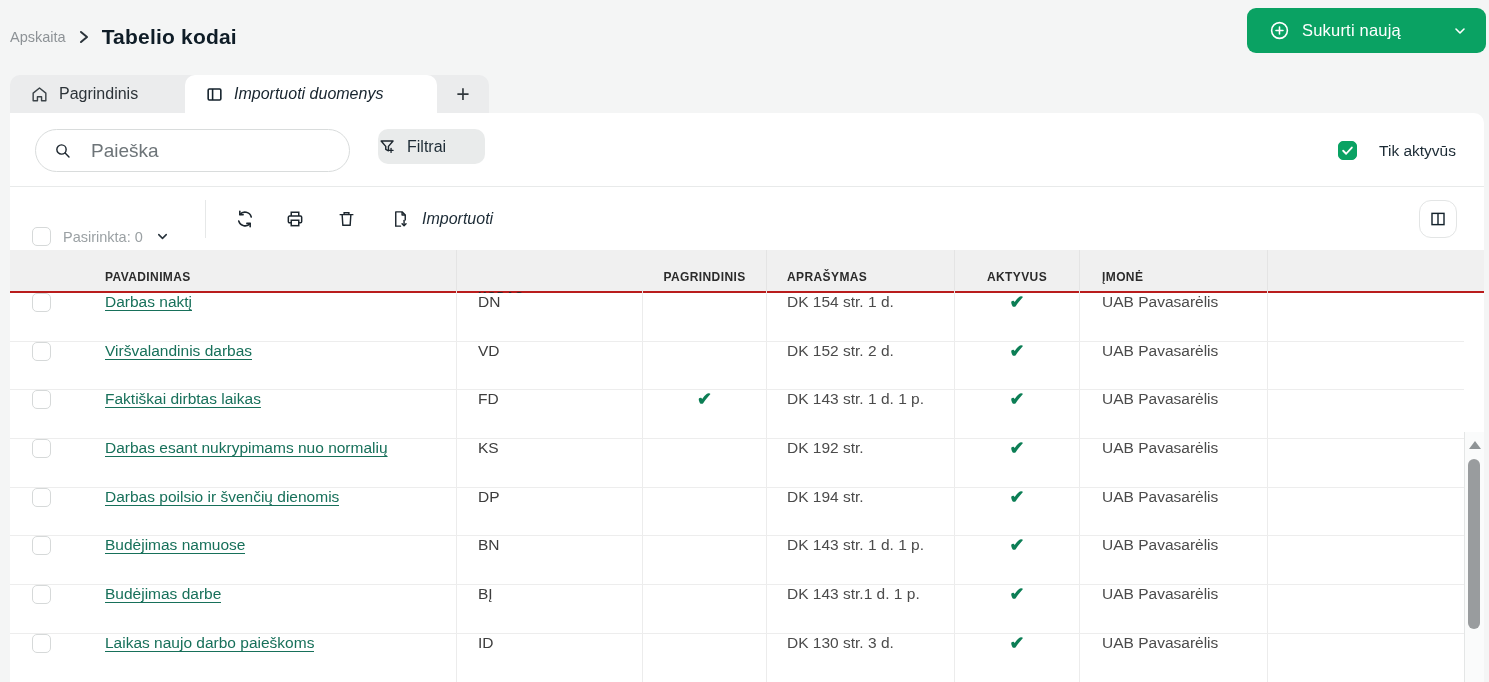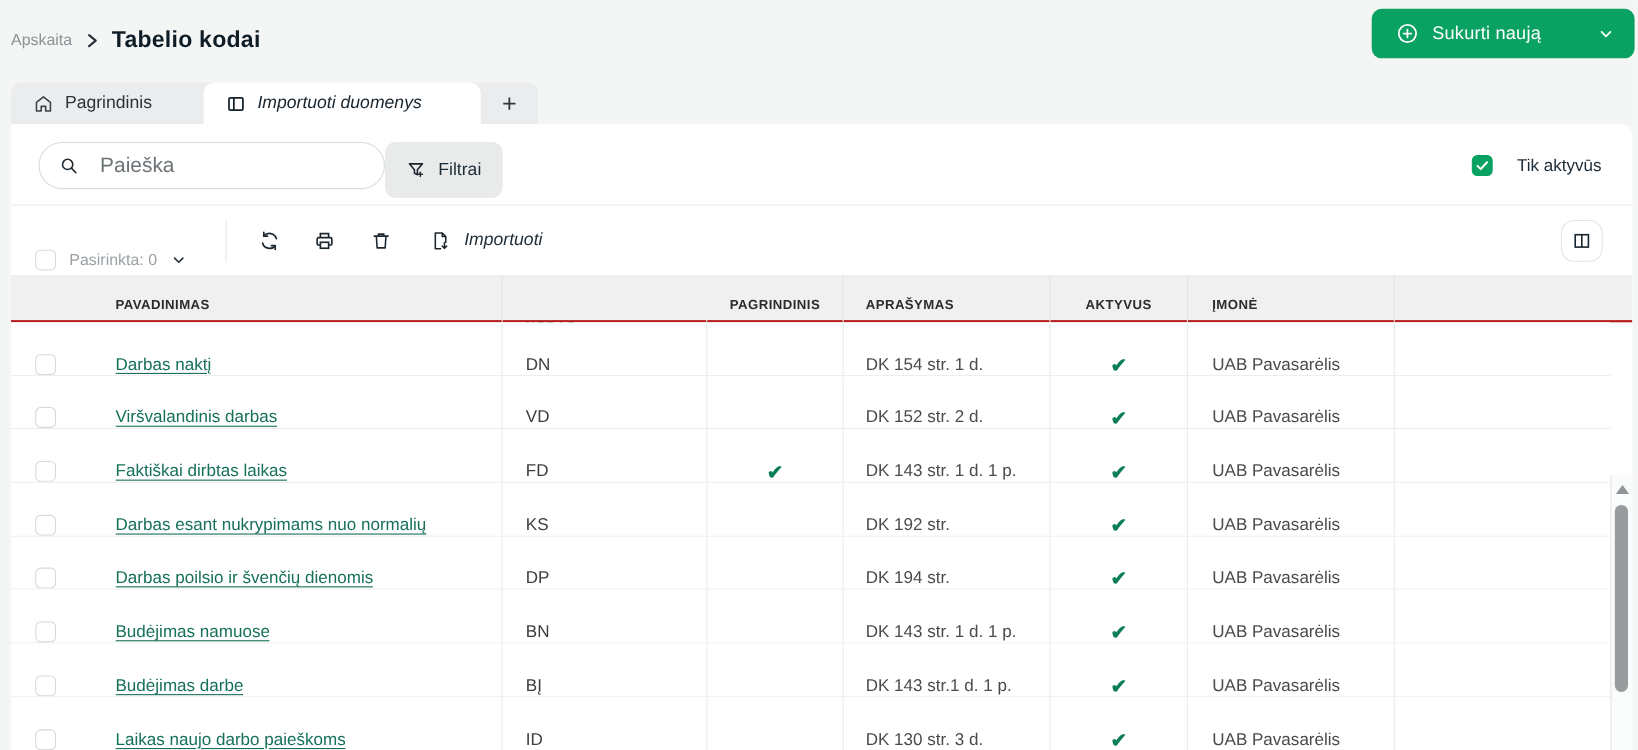--- a/index.html
+++ b/index.html
@@ -24,21 +24,21 @@
   .tab-add { width:52px; display:flex; align-items:center; justify-content:center; font-size:23px; color:#30373c; cursor:pointer; font-weight:400; }
 
   
   .panel { position:absolute; left:10px; top:113px; width:1474px; height:569px; background:#fff; border-radius:0 10px 0 0; }
 
   
   .search-row { position:absolute; left:0; top:0; right:0; height:73px; }
   .search-box { position:absolute; left:25px; top:16px; width:315px; height:43px; border:1px solid #d9dcdc; border-radius:22px; background:#fff; display:flex; align-items:center; padding:0 16px 0 18px; }
   .search-box input { border:none; outline:none; font-size:19px; color:#4d7c0f; margin-left:19px; width:230px; font-family:"Liberation Sans",sans-serif; background:transparent; }
   .search-box input::placeholder { color:#6d7478; opacity:1; }
-  .filter-btn { position:absolute; left:340px; top:16px; height:51px; width:107px; background:#e9ebeb; border:none; border-radius:10px; display:flex; align-items:center; justify-content:center; gap:10px; font-size:16px; color:#1d2b35; cursor:pointer; font-family:"Liberation Sans",sans-serif; }
+  .filter-btn { position:absolute; left:368px; top:16px; height:35px; width:107px; background:#e9ebeb; border:none; border-radius:10px; display:flex; align-items:center; justify-content:flex-start; gap:10px; font-size:16px; color:#1d2b35; cursor:pointer; font-family:"Liberation Sans",sans-serif; }
   .active-only { position:absolute; right:28px; top:16px; height:43px; display:flex; align-items:center; gap:22px; cursor:pointer; }
   .cb { width:19px; height:19px; border-radius:5px; border:1px solid #d6d9d9; background:#fff; display:inline-flex; align-items:center; justify-content:center; }
   .cb.checked { background:#0aa263; border-color:#0aa263; }
   .active-only .lbl { font-size:15.5px; color:#1b2a34; }
 
   .hdiv { position:absolute; left:0; right:0; top:73px; height:1px; background:#e8eaea; }
 
   
   .toolbar { position:absolute; left:0; right:0; top:74px; height:63px; }
   .sel-group { position:absolute; left:22px; top:18px; height:63px; display:flex; align-items:center; gap:12px; cursor:pointer; }
@@ -54,21 +54,21 @@
   .thead { display:grid; grid-template-columns:447px 186px 124px 188px 125px 188px 1fr; height:43px; background:#f0f0f0; border-bottom:2px solid #b91c1c; }
   .th { display:flex; align-items:center; font-size:12px; font-weight:700; color:#2b2b2b; letter-spacing:.4px; border-right:1px solid #e4e4e4; }
   .th:last-child { border-right:none; }
   .th.c1 { padding-left:95px; }
   .th.c2 { padding-left:21px;margin-top:40px; }
   .th.c3, .th.c5 { justify-content:center; }
   .th.c4 { padding-left:20px; }
   .th.c6 { padding-left:22px; }
   .tbody { position:absolute; left:0; top:43px; width:1454px; bottom:0; }
   .tr { display:grid; grid-template-columns:447px 186px 124px 188px 125px 188px 196px; height:48.7px; border-bottom:1px solid #ededed; background:#fff; }
-  .td { display:flex; align-items:flex-end; border-right:1px solid #ececec; overflow:hidden; white-space:nowrap; }
+  .td { display:flex; align-items:flex-start; border-right:1px solid #ececec; overflow:hidden; white-space:nowrap; }
   .td.c7 { border-right:none; }
   .td.c1 { position:relative; padding-left:95px; }
   .td.c1 .cb { position:absolute; left:22px; }
   .td.c2 { padding-left:21px; font-size:15.5px; color:#3d3d3d; }
   .td.center { justify-content:center; }
   .td.c4 { padding-left:20px; font-size:15.5px; color:#4b4b4b; }
   .td.c6 { padding-left:22px; font-size:15.5px; color:#4b4b4b; }
   a.rowlink { font-size:15.5px; color:#17705a; text-decoration:underline; text-underline-offset:3px; cursor:pointer; overflow:hidden; white-space:nowrap; }
   .check { font-size:18px; font-weight:700; color:#0c7e55; line-height:1; }
 

